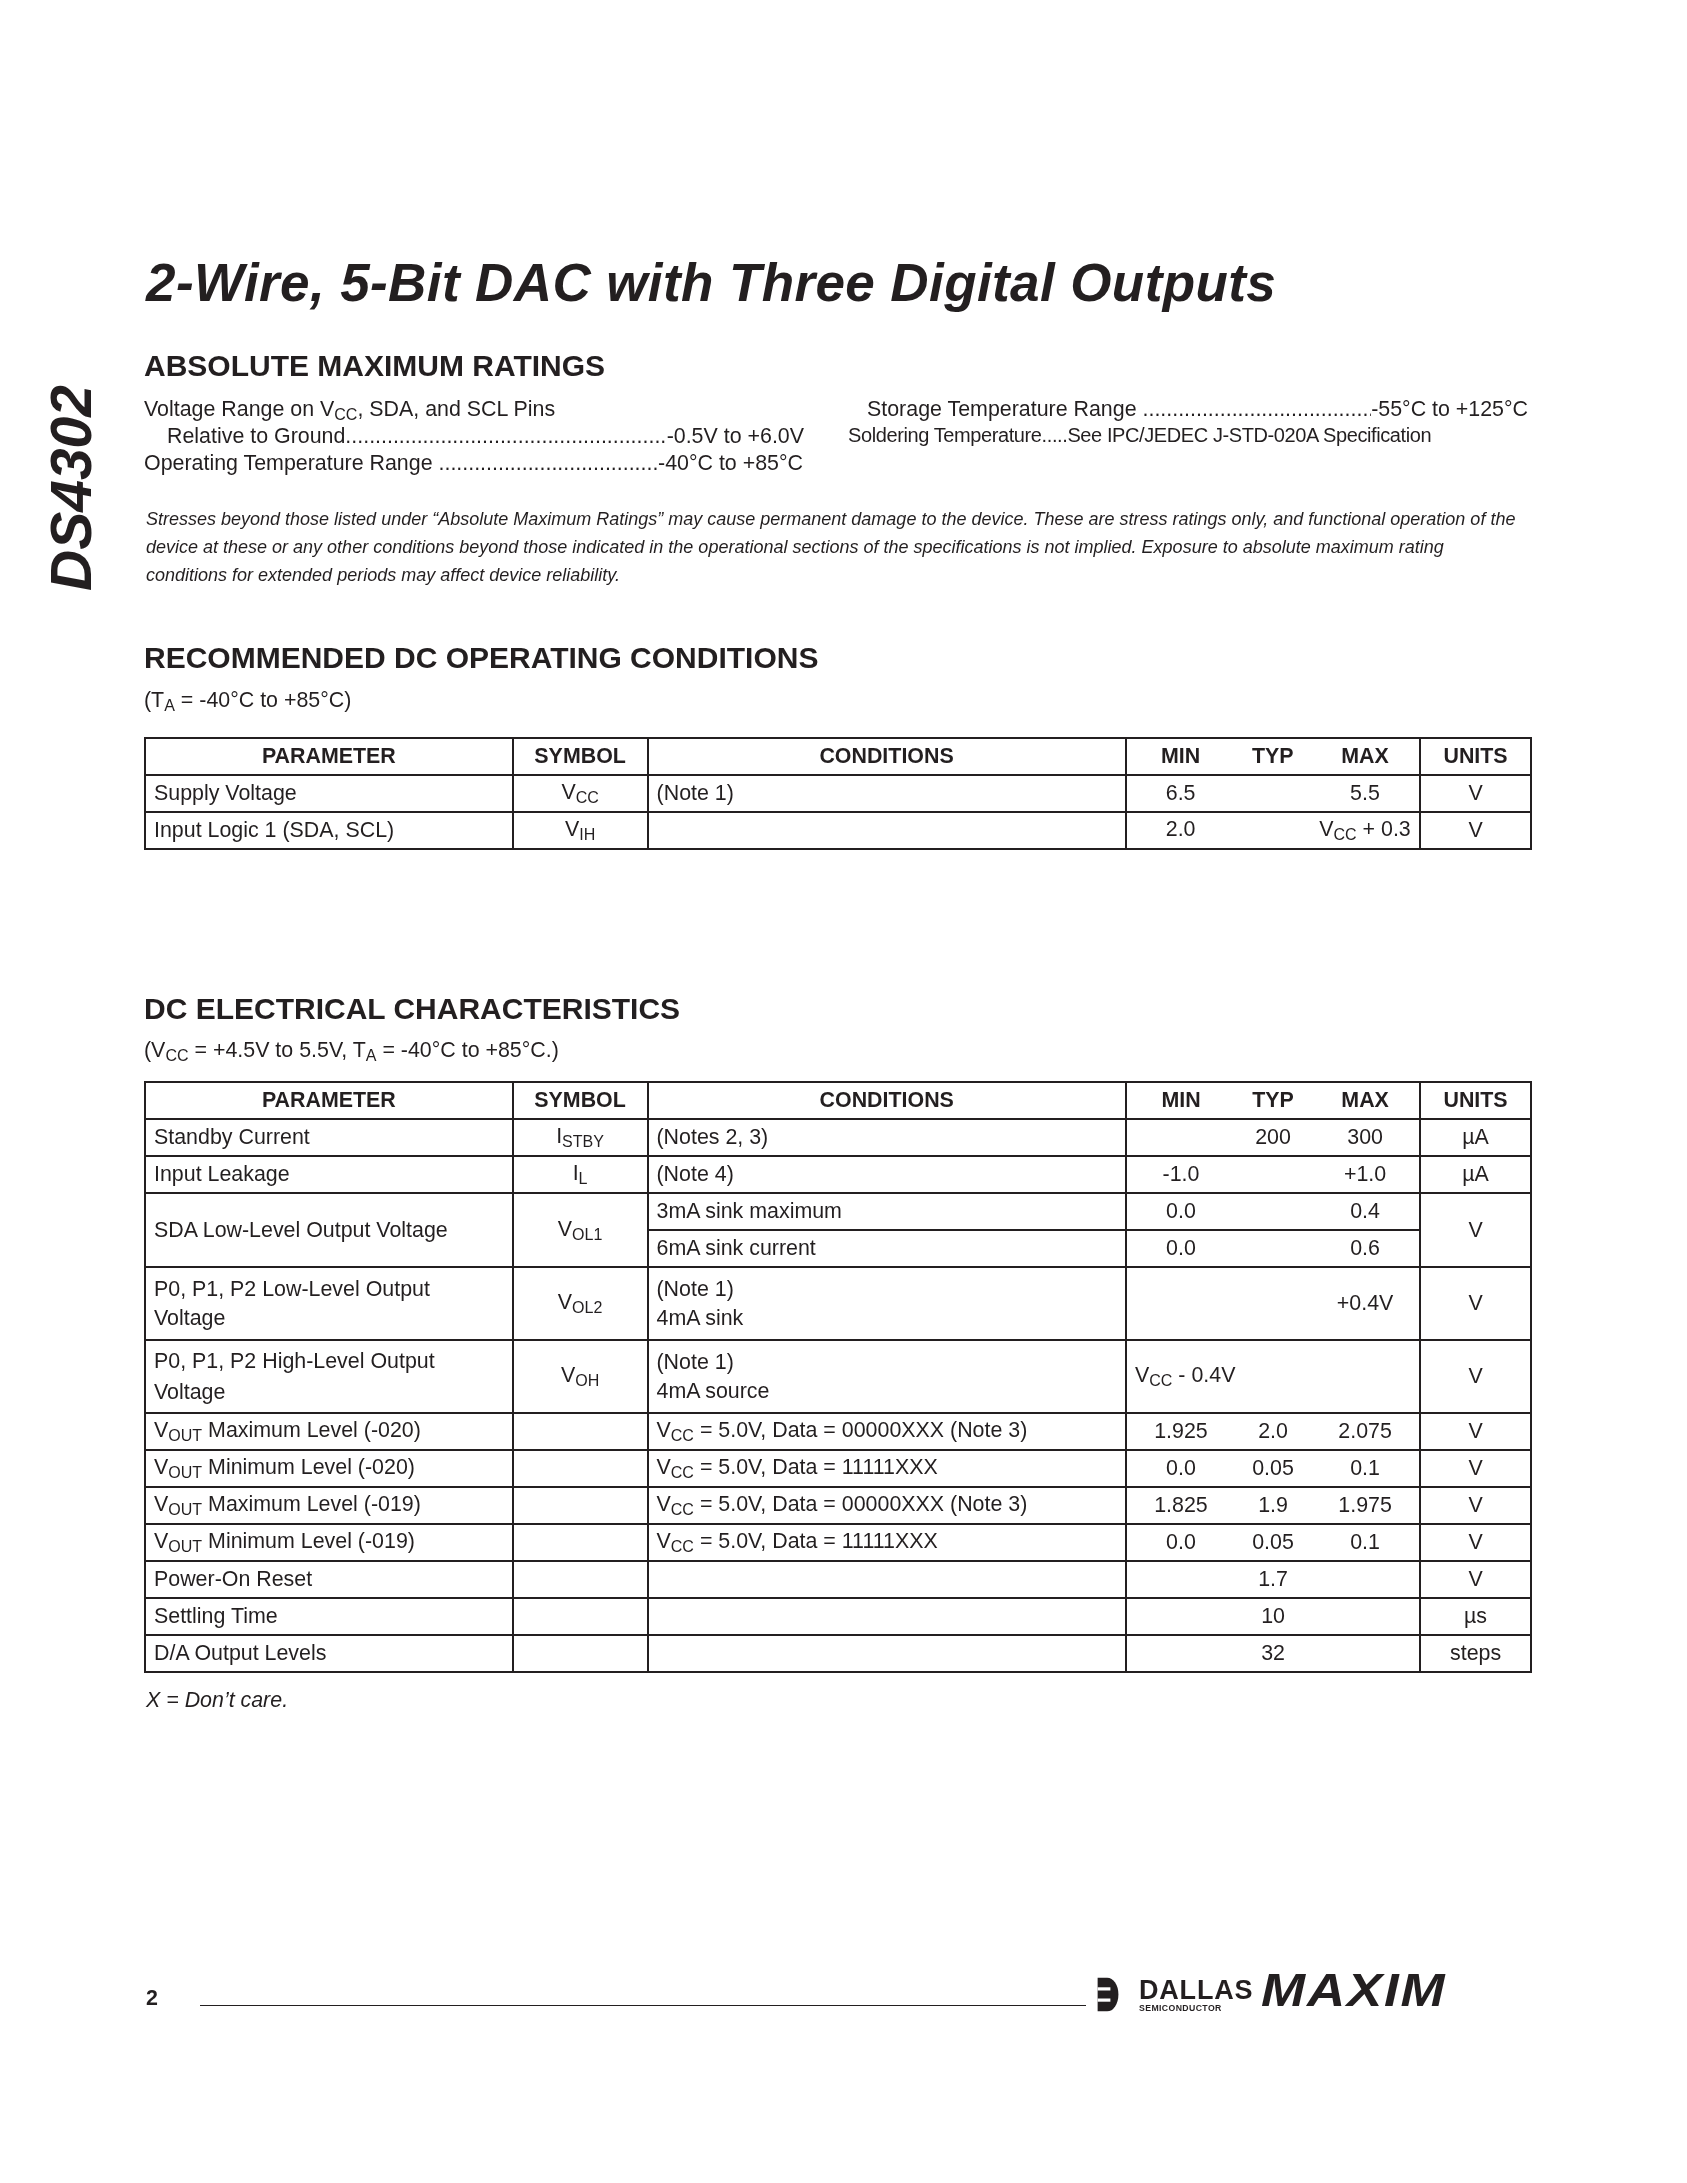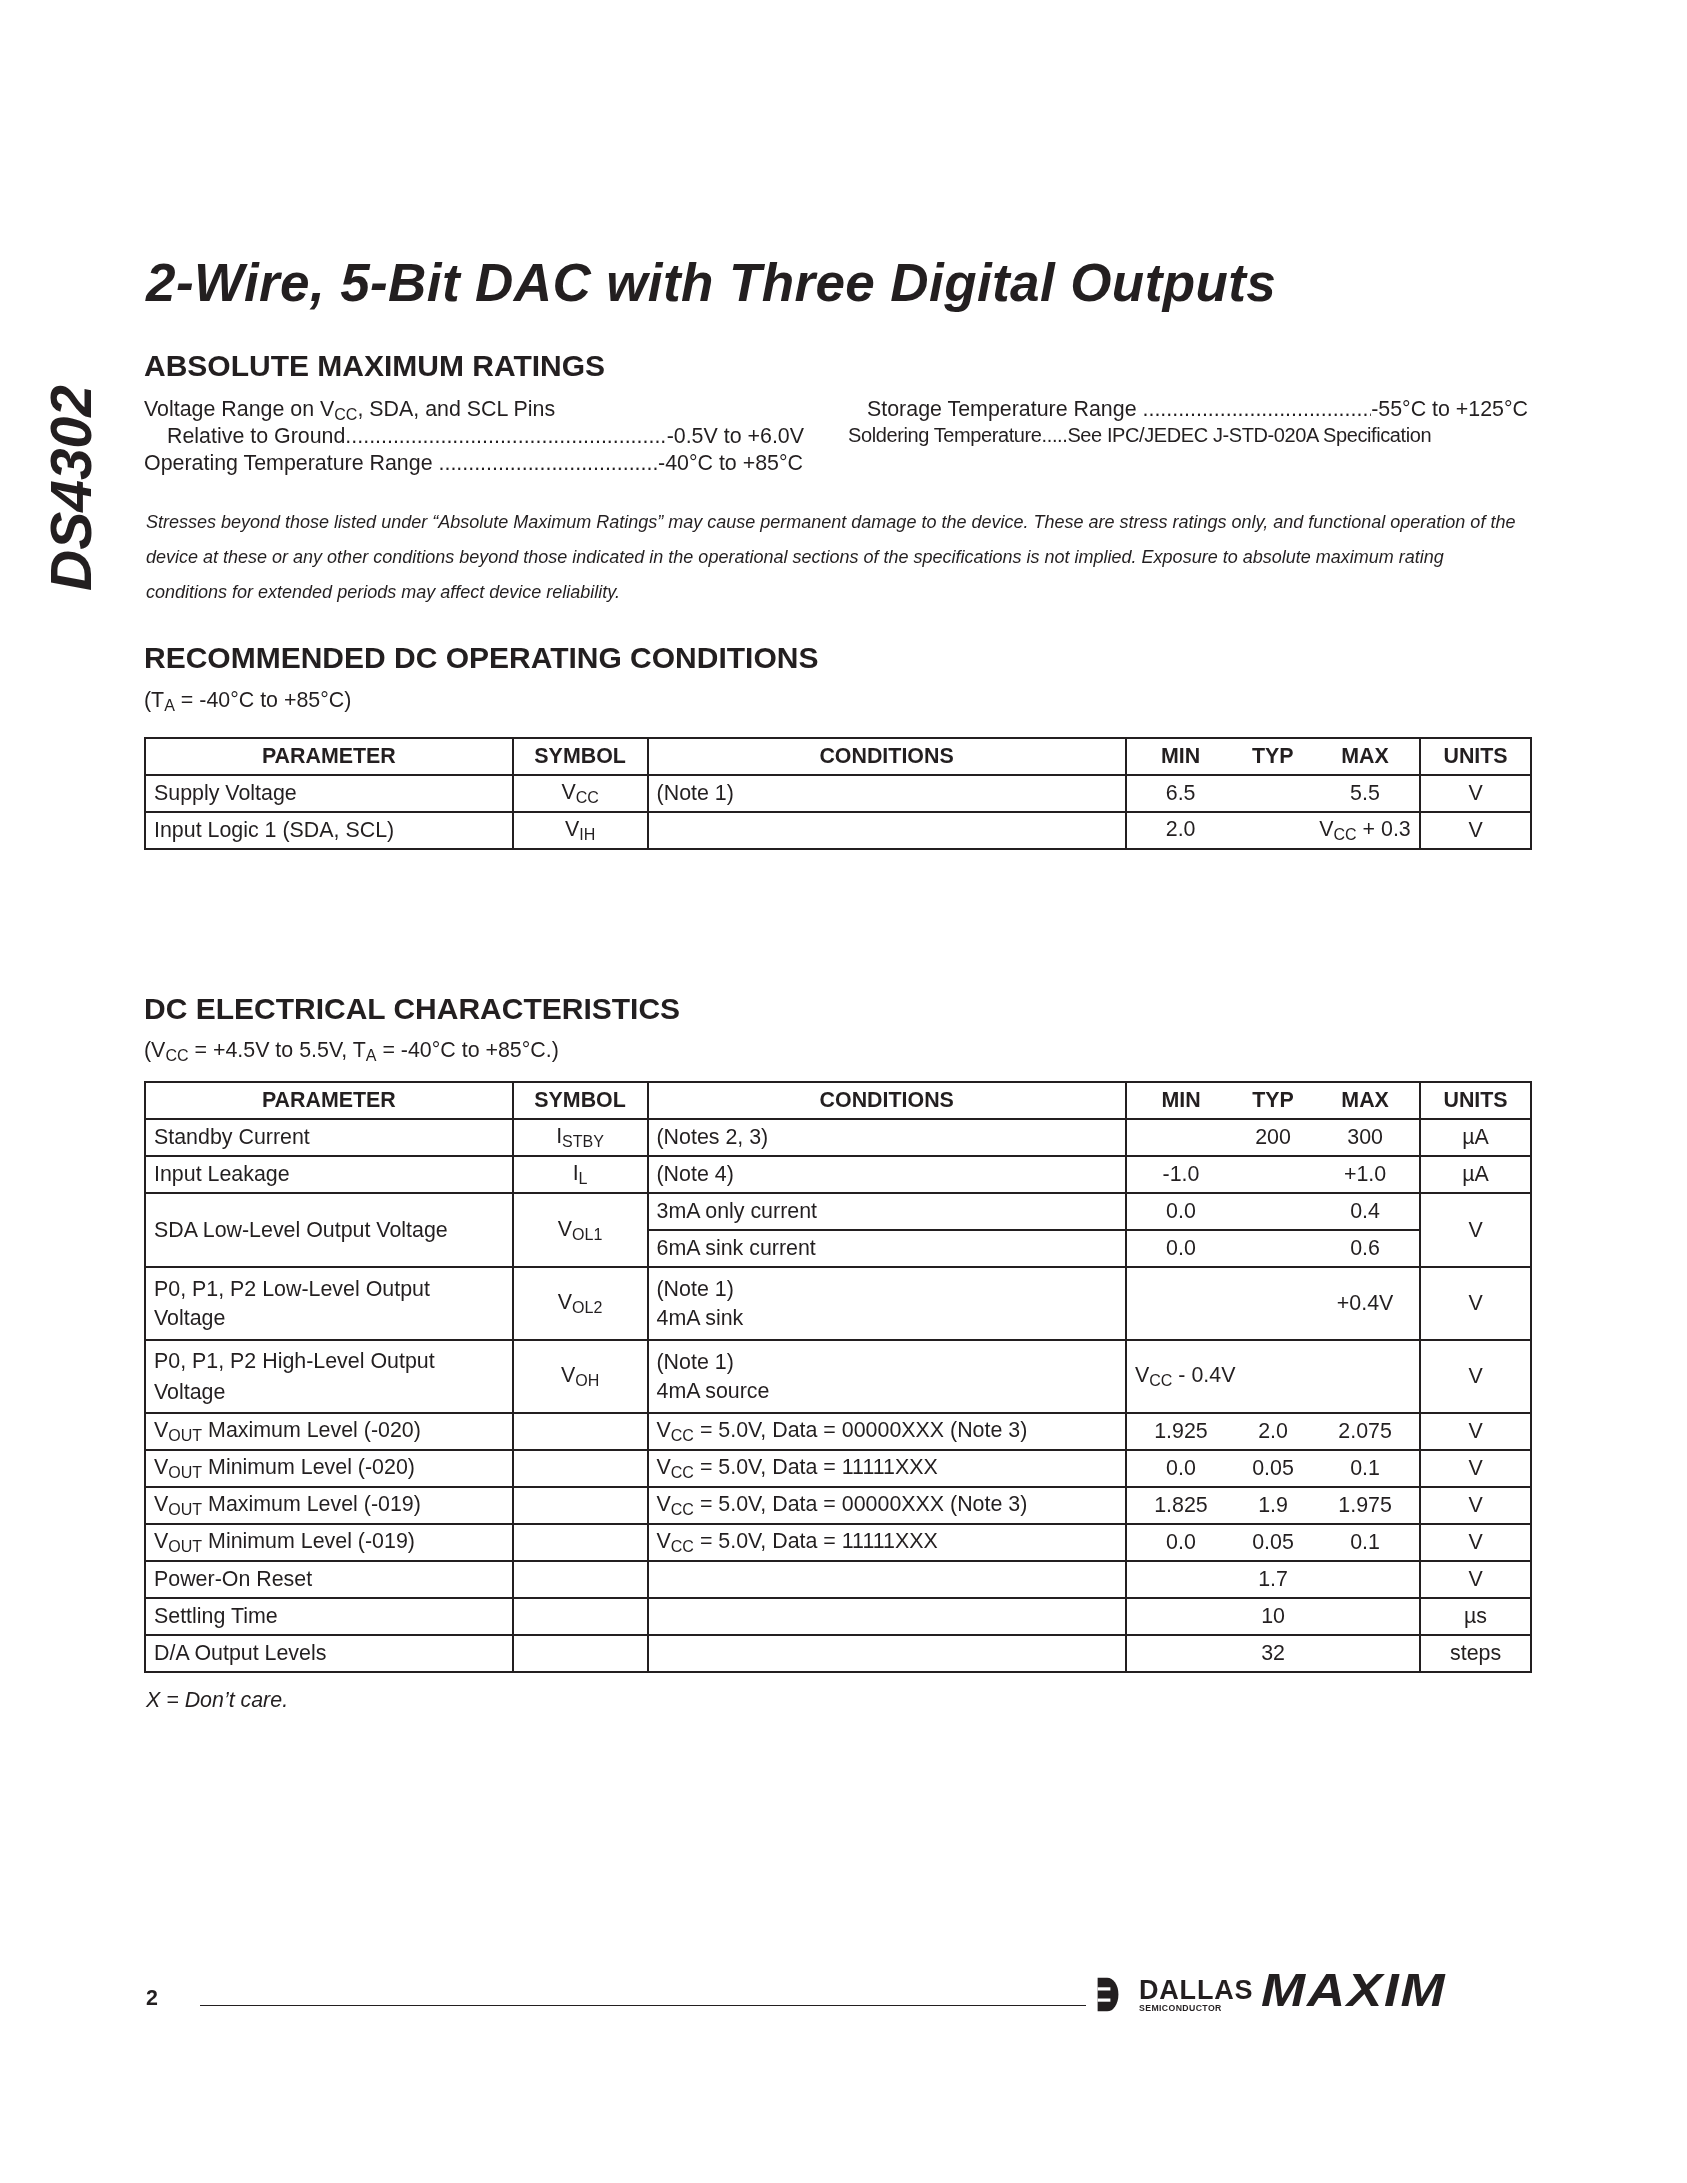--- a/index.html
+++ b/index.html
@@ -2,21 +2,21 @@
 <html style="font-size:12.7px"><head>
 <meta charset="utf-8">
 <style>
   html, body { margin:0; padding:0; background:#fff; }
   body { width:1687px; height:2183px; position:relative; overflow:hidden; font-family:"Liberation Sans", sans-serif; color:#231f20; }
   .side-wrap { position:absolute; left:38px; top:353px; width:71px; height:238px; }
   .page-title { position:absolute; left:146px; top:252px; font-size:53px; font-weight:bold; font-style:italic; letter-spacing:0.4px; white-space:nowrap; }
   .h2 { position:absolute; font-size:30px; font-weight:bold; white-space:nowrap; }
   .txt { position:absolute; font-size:21.4px; white-space:nowrap; font-weight:300; }
   sub { font-size:0.75em; vertical-align:-0.25em; }
-  .italic-note { position:absolute; left:146px; top:505px; width:1381px; font-size:18px; font-style:italic; line-height:35px; }
+  .italic-note { position:absolute; left:146px; top:505px; width:1381px; font-size:18px; font-style:italic; line-height:28px; }
   table.spec { position:absolute; left:144px; border-collapse:collapse; font-size:21.4px; }
   table.spec th, table.spec td { border:2px solid #231f20; padding:0 8px; height:35px; white-space:nowrap; }
   table.spec th { font-weight:bold; text-align:center; }
   table.spec td.c { text-align:center; }
   table.spec td.l { text-align:left; }
   .mm3 { display:grid; grid-template-columns:1fr 1fr 1fr; text-align:center; }
   .footer-num { position:absolute; left:146px; top:1986px; font-size:21.4px; font-weight:bold; }
   .footer-line { position:absolute; left:200px; top:2005px; width:886px; border-top:1.6px solid #231f20; }
   .logo { position:absolute; left:1096px; top:1967px; display:flex; align-items:flex-end; gap:8px; }
 </style>
@@ -152,21 +152,21 @@
             <span>-1.0</span>
             <span></span>
             <span>+1.0</span>
           </div>
         </td>
     <td class="c">µA</td>
   </tr>
   <tr>
     <td class="l" rowspan="2">SDA Low-Level Output Voltage</td>
     <td class="c" rowspan="2">V<sub>OL1</sub></td>
-    <td class="l">3mA only current</td>
+    <td class="l">3mA sink maximum</td>
     <td>
           <div class="mm3">
             <span>0.0</span>
             <span></span>
             <span>0.4</span>
           </div>
         </td>
     <td class="c" rowspan="2">V</td>
   </tr>
   <tr>

